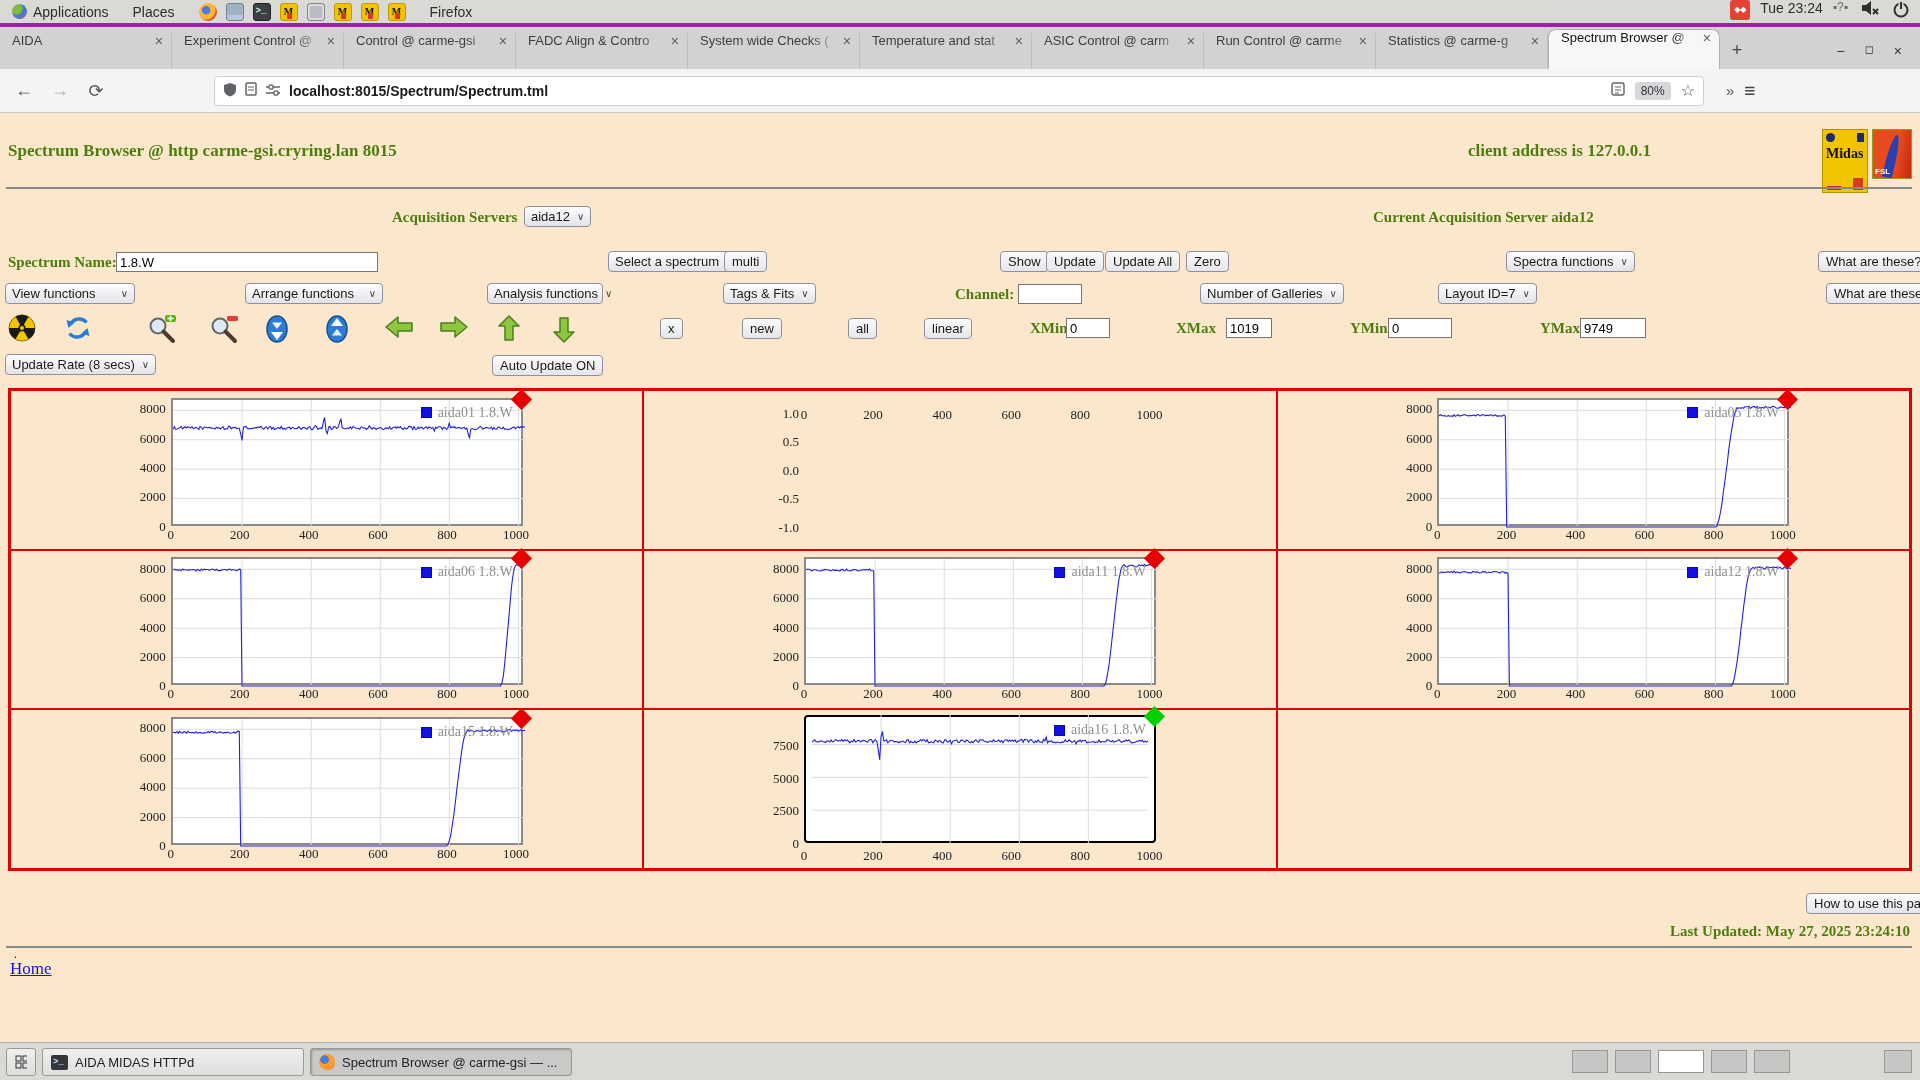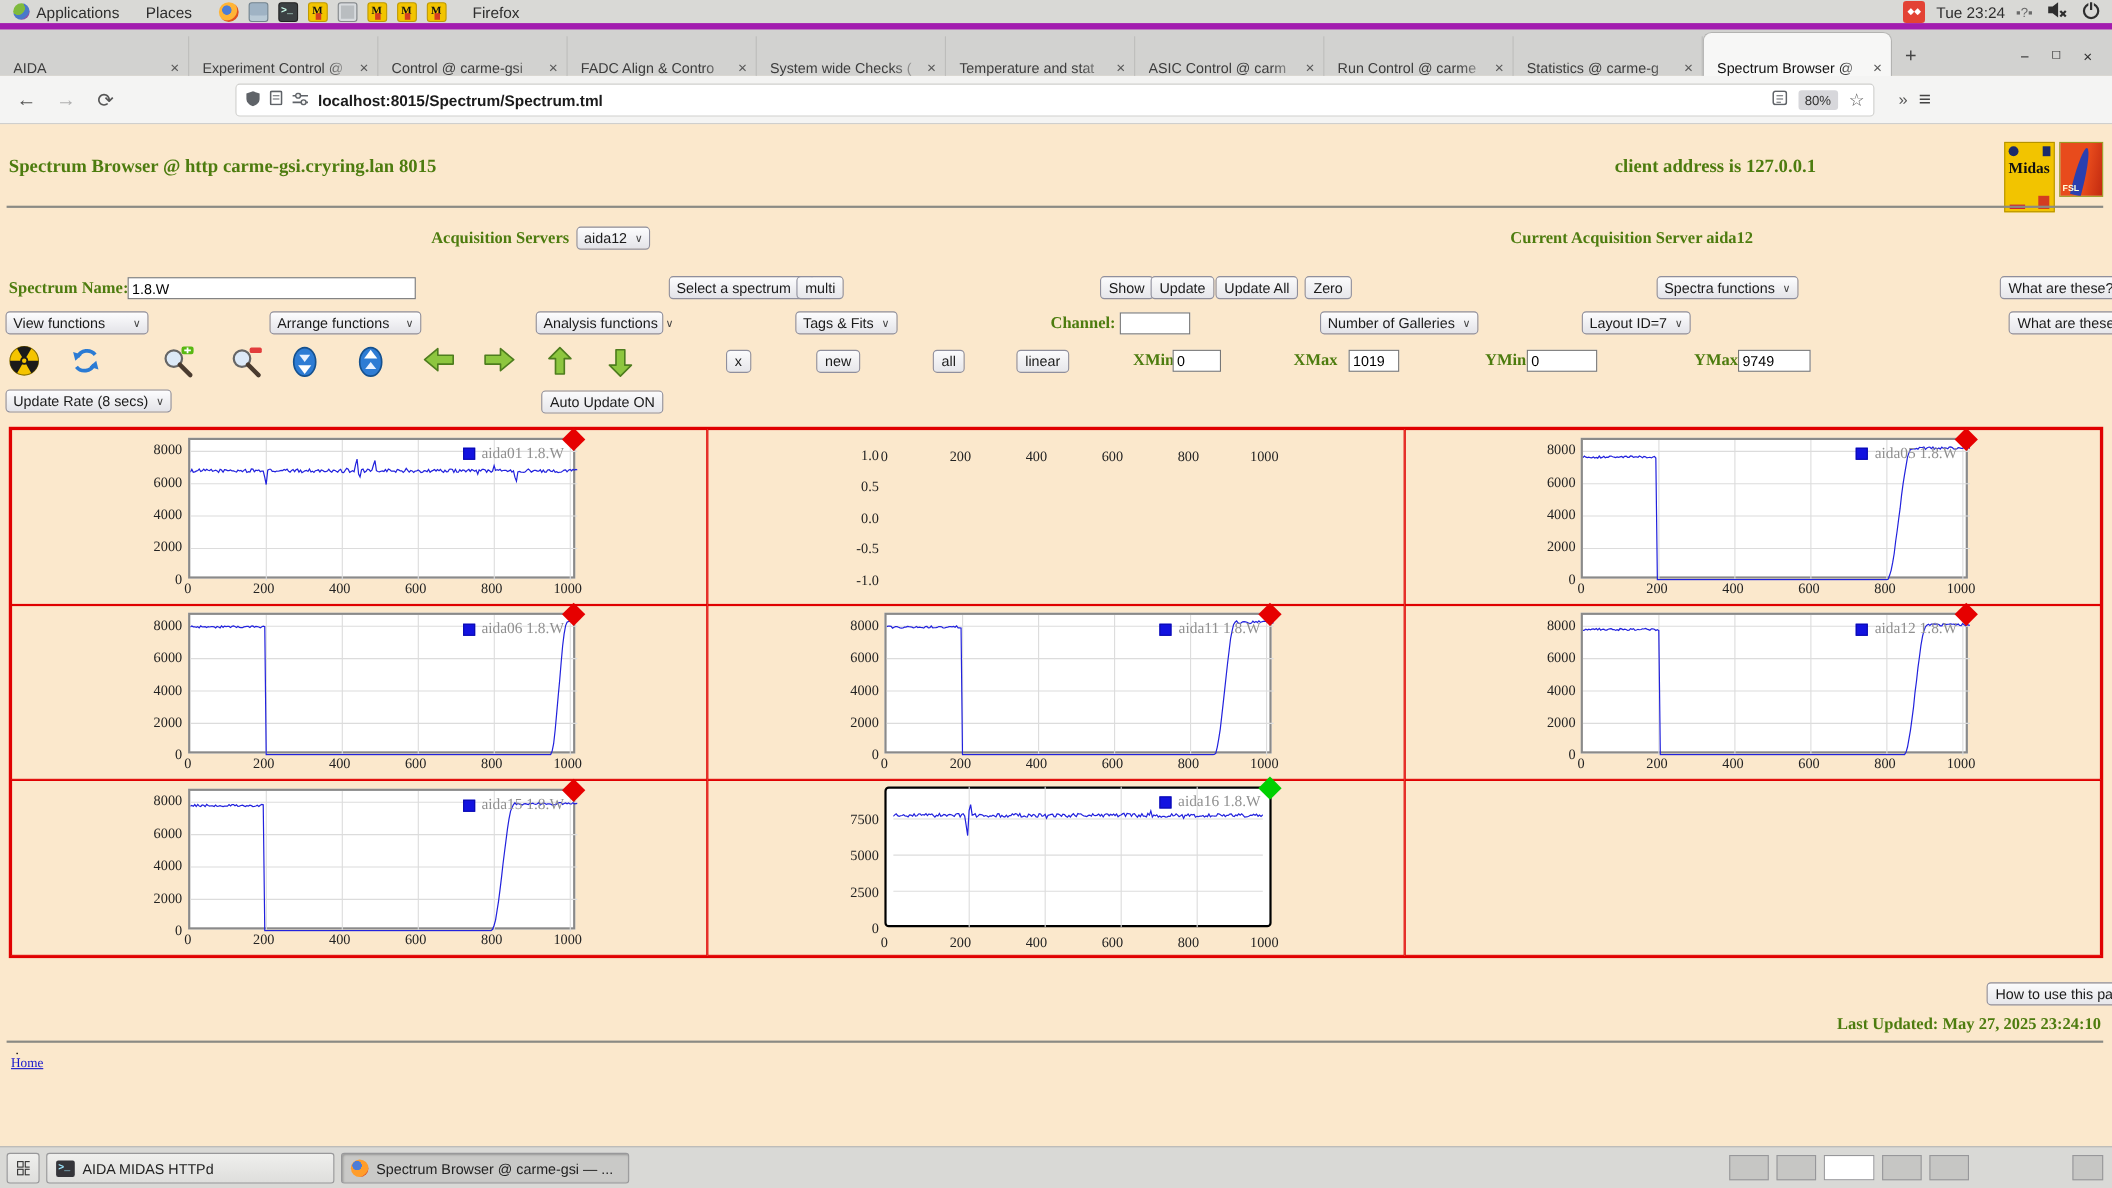--- a/index.html
+++ b/index.html
@@ -1,30 +1,30 @@
 <!DOCTYPE html>
 <html><head>
 <meta charset="utf-8">
 <style>
   * { margin:0; padding:0; box-sizing:border-box; }
   html,body { width:1920px; height:1080px; overflow:hidden; background:#fbe8cc;
     font-family:"Liberation Sans", sans-serif; }
   
-  .sysbar { height:27px; background:#d9d9d6; border-bottom:6px solid #a21caf;
-    display:flex; align-items:center; font-size:14px; color:#2e2e2e; }
+  .sysbar { height:27px; background:#d9d9d6; border-bottom:4px solid #a21caf;
+    display:flex; align-items:flex-start; font-size:14px; color:#2e2e2e; }
   .sysbar .menu { padding:0 12px; height:100%; display:flex; align-items:center; gap:6px; }
   .mini { width:18px; height:18px; border-radius:3px; display:inline-block; position:relative; }
   .midasmini { background:#f2c400; border:1px solid #c09a00; color:#111;
     font:bold 10px "Liberation Serif",serif; text-align:center; line-height:16px; }
   .midasmini::after{ content:""; position:absolute; bottom:1px; left:6px; width:5px; height:6px; background:#d43c20;}
   .spacer { flex:1; }
   .clock { font-size:14px; margin:0 10px; }
   
   .tabbar { height:42px; background:#d2d2d0; display:flex; align-items:flex-end; }
-  .tab { width:172px; height:36px; display:flex; align-items:flex-end; padding:0 8px 0 12px;
+  .tab { width:172px; height:36px; display:flex; align-items:flex-start; padding:0 8px 0 12px;
     font-size:13px; color:#3d3d3d; border-right:1px solid #bdbdbb; overflow:hidden; cursor:default; }
   .tab .lbl { flex:1; white-space:nowrap; overflow:hidden; -webkit-mask-image:linear-gradient(90deg,#000 80%,transparent); mask-image:linear-gradient(90deg,#000 80%,transparent); }
   .tab .x { color:#5a5a5a; font-size:14px; padding-left:4px; }
   .tab.active { background:#f7f7f6; height:40px; border:1px solid #b3b3b1; border-bottom:none;
     border-radius:8px 8px 0 0; color:#111; }
   .newtab { width:34px; text-align:center; font-size:18px; color:#444; padding-bottom:8px; }
   .winctl { display:flex; gap:20px; padding:0 18px 10px 6px; color:#333; font-size:14px; margin-left:auto; }
   
   .urlbar { height:44px; background:#f4f4f3; border-bottom:1px solid #c6c6c4;
     display:flex; align-items:center; gap:8px; padding:0 10px; }
@@ -42,21 +42,21 @@
   .rlabel { color:#4d7c0f; font-weight:bold; font-size:15px; white-space:nowrap; }
   .title { font-size:17px; }
   .btn { font:13px "Liberation Sans",sans-serif; color:#1a1a1a; background:linear-gradient(#fbfbfc,#e6e6ea);
     border:1px solid #8f8f9d; border-radius:4px; padding:2px 7px; white-space:nowrap; }
   .sel { font:13px "Liberation Sans",sans-serif; color:#1a1a1a; background:linear-gradient(#fdfdfe,#e3e3e8);
     border:1px solid #8f8f9d; border-radius:4px; padding:2px 6px; display:inline-flex; align-items:center;
     gap:7px; white-space:nowrap; }
   .sel .arr { font-size:10px; color:#444; }
   .inp { font:13px "Liberation Sans",sans-serif; border:1px solid #777; background:#fff; height:20px; padding:0 3px; }
   hr.rule { border:none; border-top:2px solid #8a8a84; }
-  .homelink { color:#1414cc; text-decoration:underline; font-size:12px; }
+  .homelink { color:#1414cc; text-decoration:underline; font-size:17px; }
   
   .pgrid { position:absolute; left:8px; top:275px; width:1904px; height:483px;
     display:grid; grid-template-columns:repeat(3,1fr); grid-template-rows:repeat(3,1fr);
     border:2px solid #e00000; background:#fbe8cc; }
   .pcell { border:1px solid #e00000; display:flex; align-items:center; justify-content:center; }
   .plot { display:flex; }
   .ylab { position:relative; width:40px; height:128px; }
   .ytick { position:absolute; right:5px; font-size:13px; color:#222; font-family:"Liberation Serif",serif; }
   .pbox { position:relative; width:352px; height:128px; background:#fff; border:2px solid #8a8a8a; }
   .pbox.sel { border:2px solid #000; }

